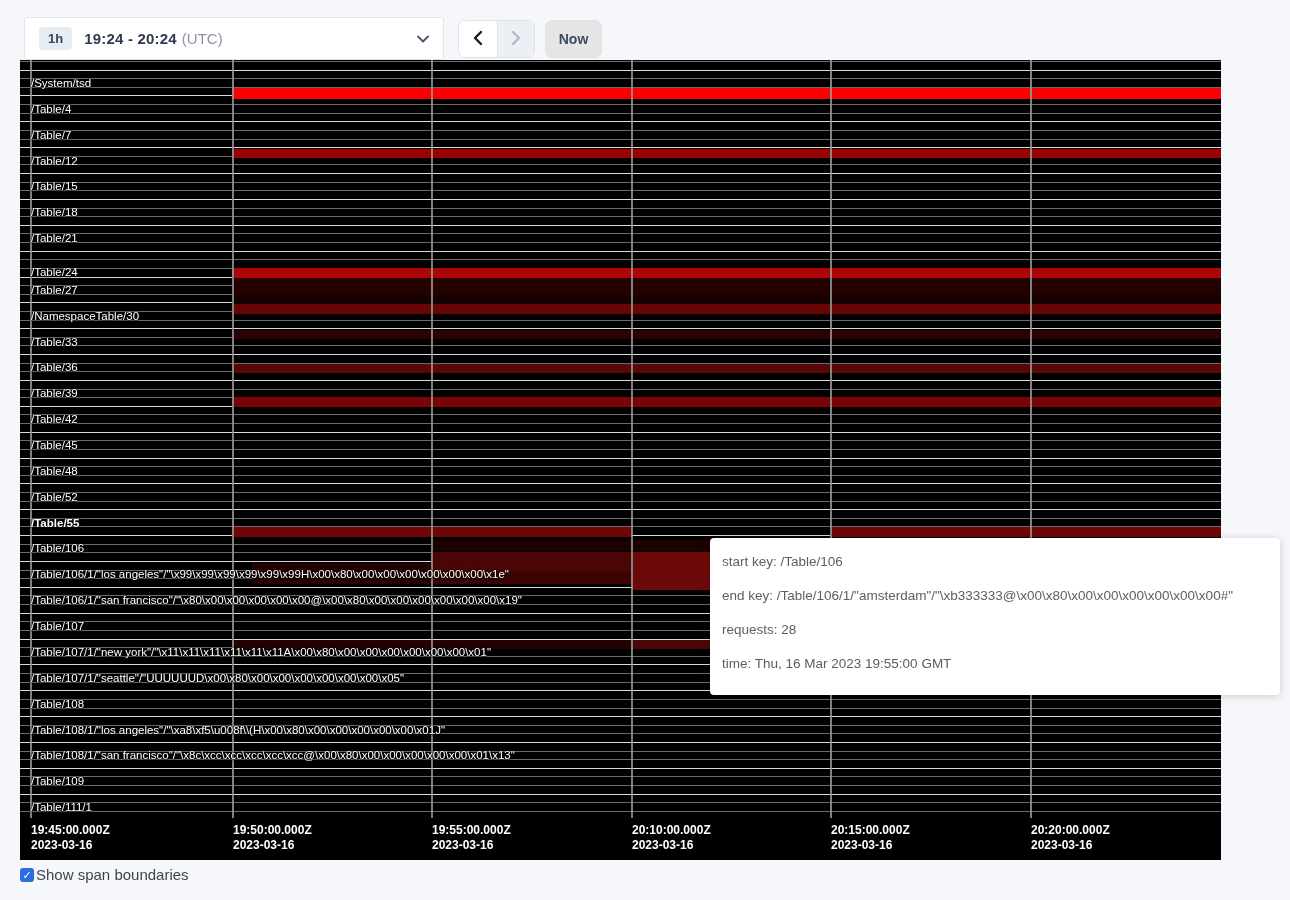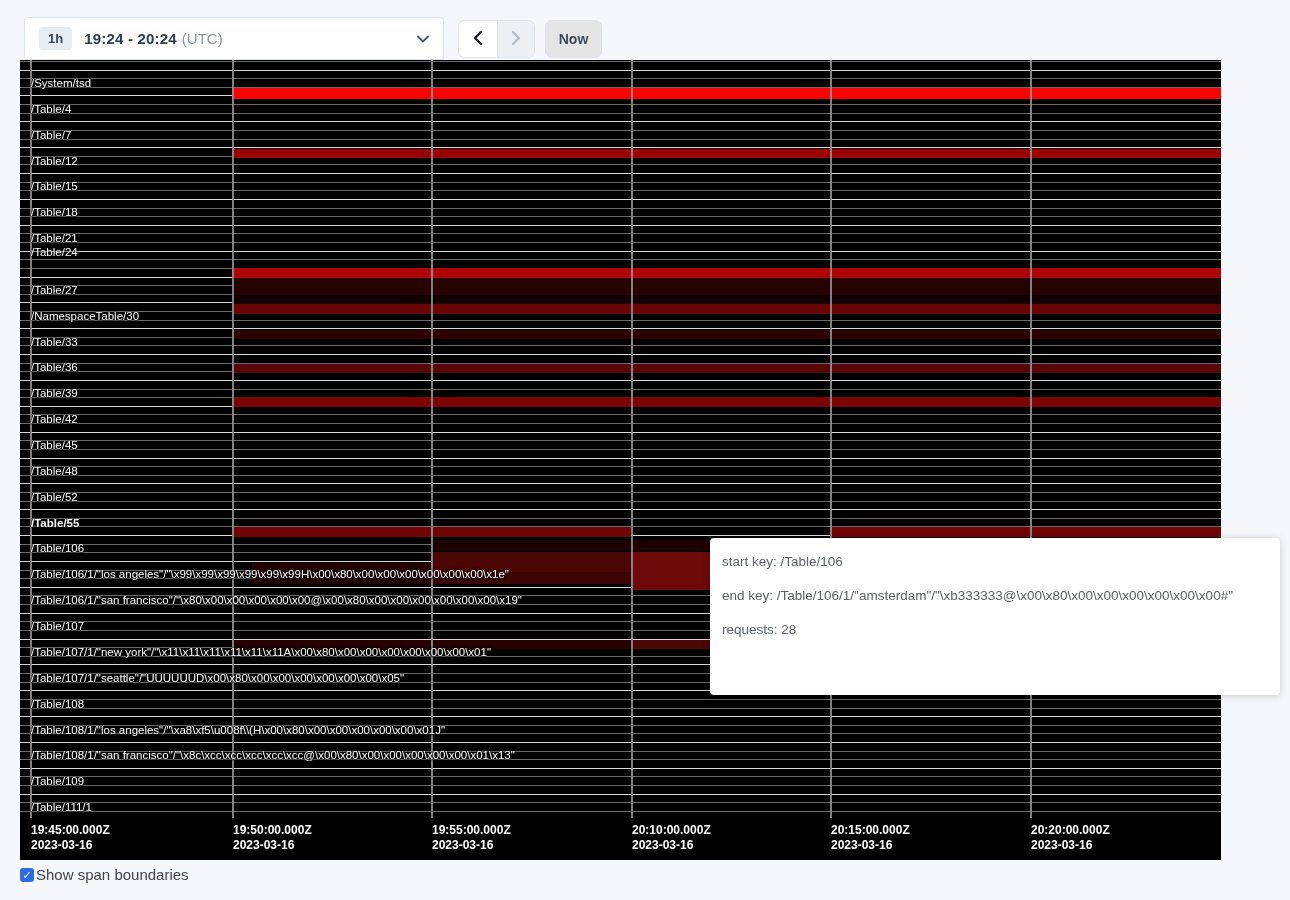--- a/index.html
+++ b/index.html
@@ -226,21 +226,21 @@
     <div class="vline" style="left: 611px;"></div>
     <div class="vline" style="left: 810px;"></div>
     <div class="vline" style="left: 1010px;"></div>
     <div class="row-label" style="top: 16px;">/System/tsd</div>
     <div class="row-label" style="top: 41.86px;">/Table/4</div>
     <div class="row-label" style="top: 67.72px;">/Table/7</div>
     <div class="row-label" style="top: 93.58px;">/Table/12</div>
     <div class="row-label" style="top: 119.44px;">/Table/15</div>
     <div class="row-label" style="top: 145.3px;">/Table/18</div>
     <div class="row-label" style="top: 171.16px;">/Table/21</div>
-    <div class="row-label" style="top: 185px;">/Table/24</div>
+    <div class="row-label" style="top: 205px;">/Table/24</div>
     <div class="row-label" style="top: 222.88px;">/Table/27</div>
     <div class="row-label" style="top: 248.74px;">/NamespaceTable/30</div>
     <div class="row-label" style="top: 274.6px;">/Table/33</div>
     <div class="row-label" style="top: 300.46px;">/Table/36</div>
     <div class="row-label" style="top: 326.32px;">/Table/39</div>
     <div class="row-label" style="top: 352.18px;">/Table/42</div>
     <div class="row-label" style="top: 378.04px;">/Table/45</div>
     <div class="row-label" style="top: 403.9px;">/Table/48</div>
     <div class="row-label" style="top: 429.76px;">/Table/52</div>
     <div class="row-label" style="top: 455.62px; font-weight: bold;">/Table/55</div>
@@ -266,18 +266,19 @@
     <div class="time-tick" style="left: 811px; top: 763px;">20:15:00.000Z</div>
     <div class="time-tick" style="left: 811px; top: 778px;">2023-03-16</div>
     <div class="time-tick" style="left: 1011px; top: 763px;">20:20:00.000Z</div>
     <div class="time-tick" style="left: 1011px; top: 778px;">2023-03-16</div>
   </div>
 
 <div class="kv-tooltip">
   <div>start key: /Table/106</div>
   <div>end key: /Table/106/1/"amsterdam"/"\xb333333@\x00\x80\x00\x00\x00\x00\x00\x00#"</div>
   <div>requests: 28</div>
+  <div>time: Thu, 16 Mar 2023 19:55:00 GMT</div>
 </div>
 
 <div class="footer-row">
   <span class="checkbox">✓</span>
   <span class="checkbox-label">Show span boundaries</span>
 </div>
 
 </body></html>

